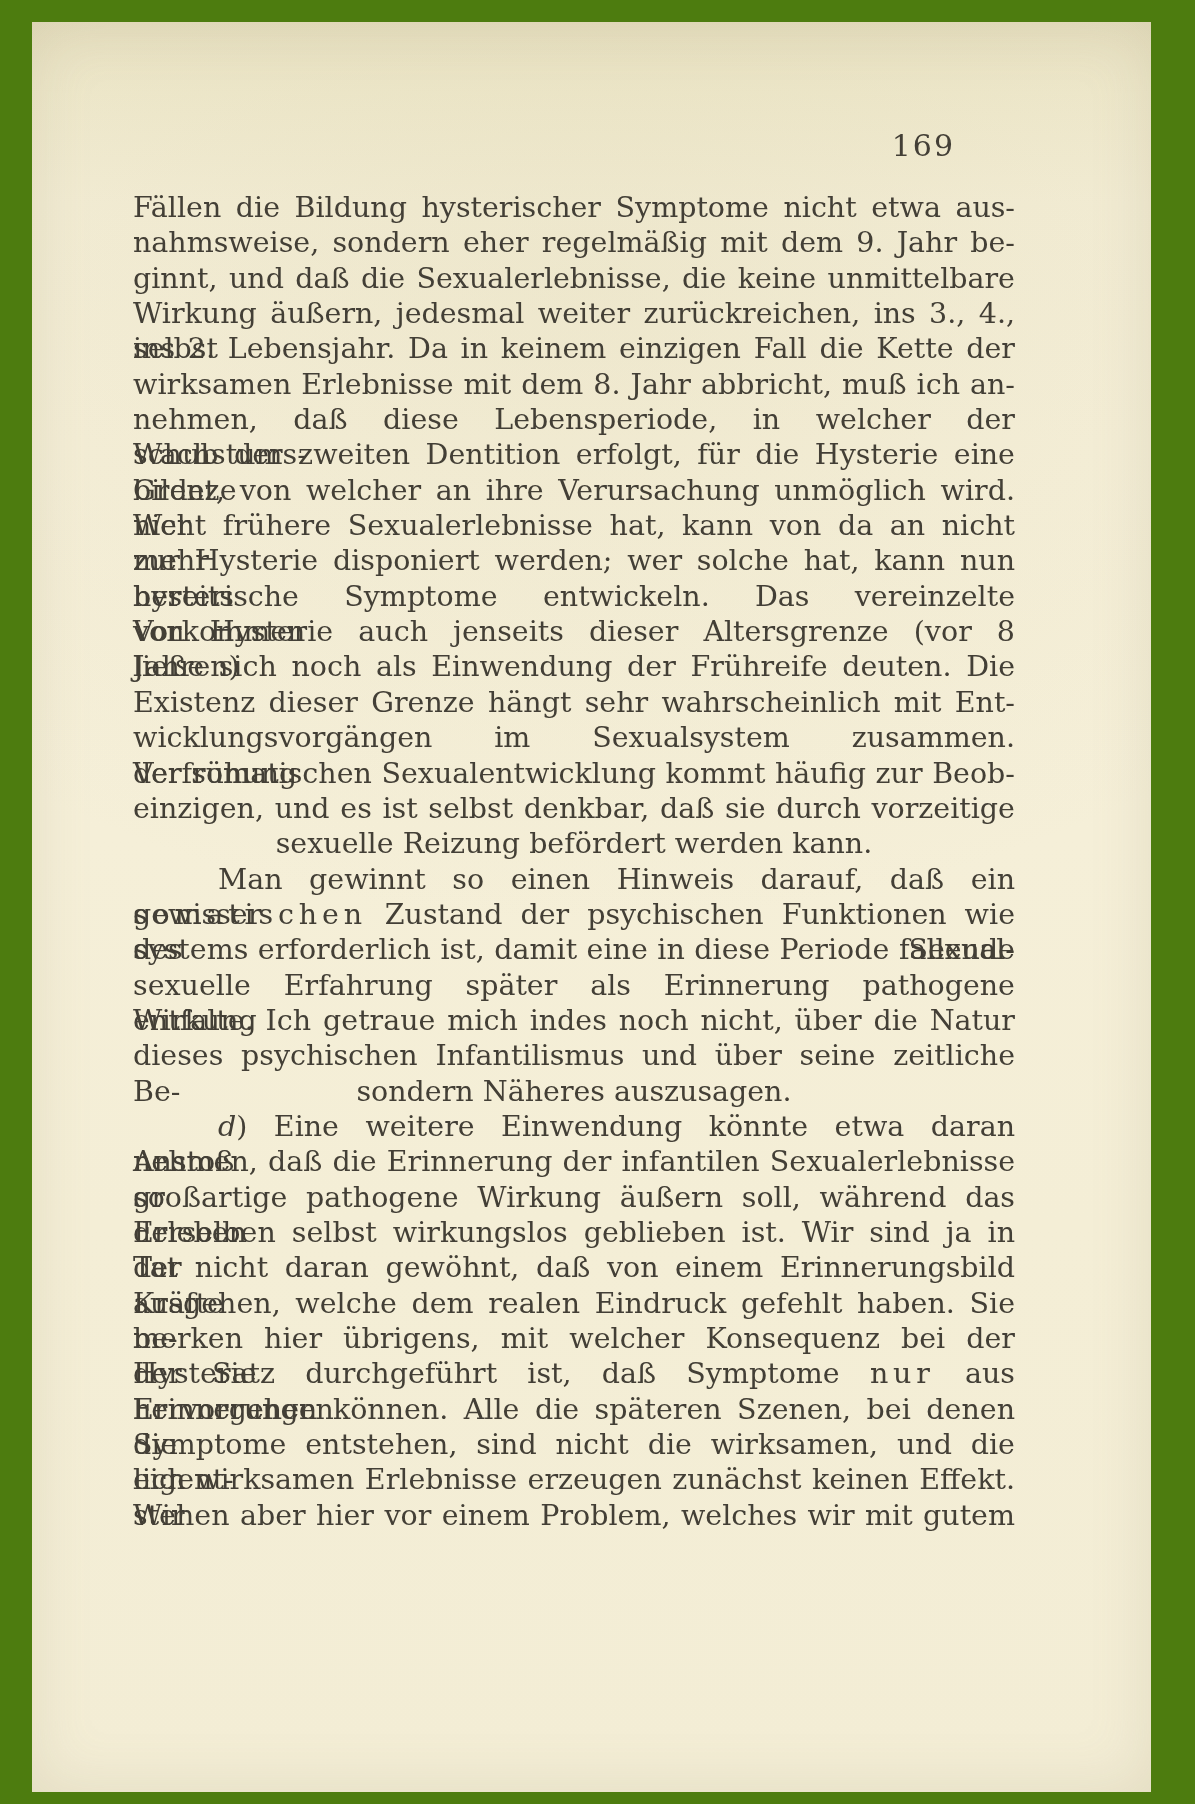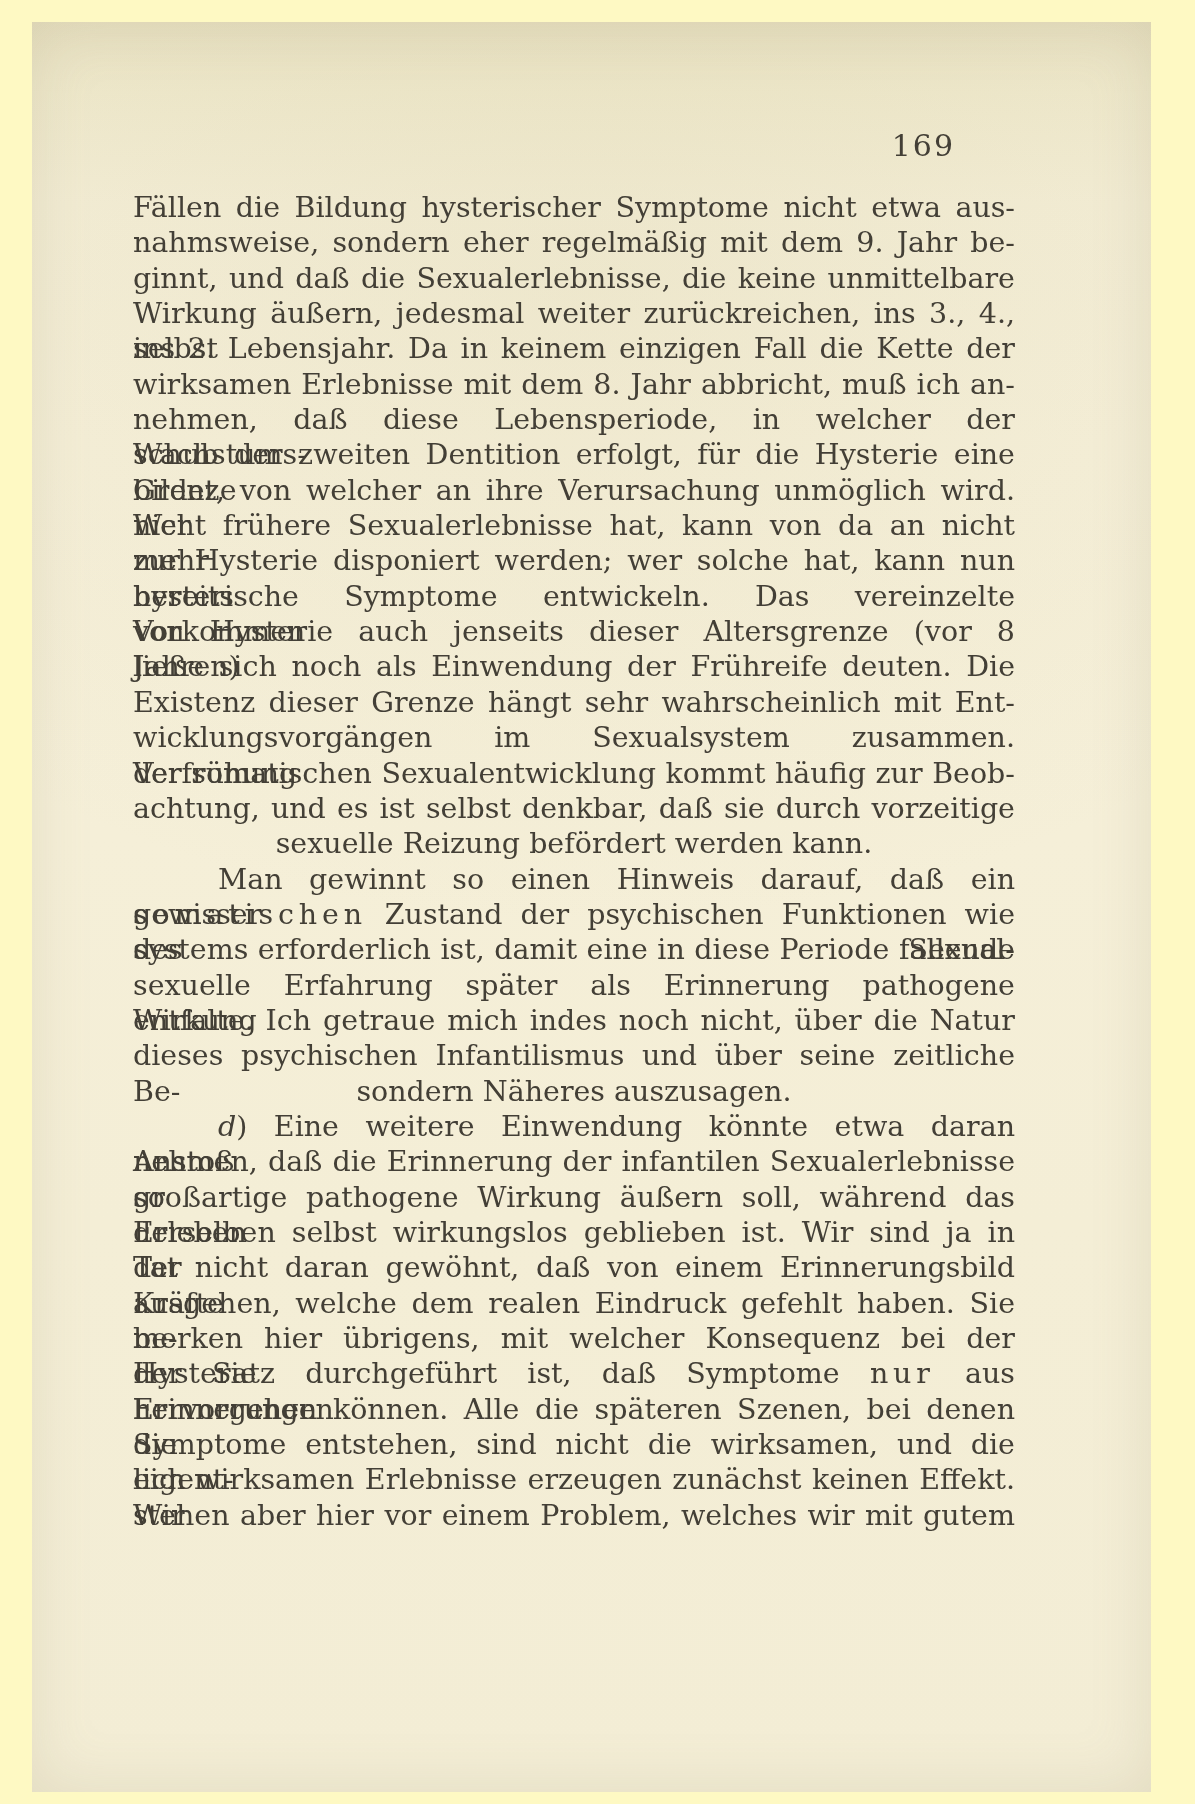--- a/index.html
+++ b/index.html
@@ -8,21 +8,21 @@
     background: #ffffff;
     width: 1195px;
     height: 1804px;
     overflow: hidden;
     font-family: "DejaVu Serif", "Liberation Serif", serif;
   }
   .scan-bg {
     position: relative;
     width: 1195px;
     height: 1804px;
-    background: #fef9c3;
+    background: #4d7c0f;
   }
   .paper {
     position: absolute;
     left: 32px;
     top: 22px;
     width: 1119px;
     height: 1770px;
     background:
       radial-gradient(ellipse 140% 60% at 50% 15%, rgba(205,196,150,0.18), rgba(205,196,150,0) 60%),
       linear-gradient(180deg, #e9e2c4 0px, #efe9cd 70px, #f4eed7 180px, #f6f0da 420px, #f4eed6 1200px, #f3edd5 100%);
@@ -82,21 +82,21 @@
         <div class="line just"><span class="seg-normal">schub der zweiten Dentition erfolgt, für die Hysterie eine Grenze</span></div>
         <div class="line just"><span class="seg-normal">bildet, von welcher an ihre Verursachung unmöglich wird. Wer</span></div>
         <div class="line just"><span class="seg-normal">nicht frühere Sexualerlebnisse hat, kann von da an nicht mehr</span></div>
         <div class="line just"><span class="seg-normal">zur Hysterie disponiert werden; wer solche hat, kann nun bereits</span></div>
         <div class="line just"><span class="seg-normal">hysterische Symptome entwickeln. Das vereinzelte Vorkommen</span></div>
         <div class="line just"><span class="seg-normal">von Hysterie auch jenseits dieser Altersgrenze (vor 8 Jahren)</span></div>
         <div class="line just"><span class="seg-normal">ließe sich noch als Einwendung der Frühreife deuten. Die</span></div>
         <div class="line just"><span class="seg-normal">Existenz dieser Grenze hängt sehr wahrscheinlich mit Ent-</span></div>
         <div class="line just"><span class="seg-normal">wicklungsvorgängen im Sexualsystem zusammen. Verfrühung</span></div>
         <div class="line just"><span class="seg-normal">der somatischen Sexualentwicklung kommt häufig zur Beob-</span></div>
-        <div class="line just"><span class="seg-normal">achtung, und es ist selbst denkbar, daß sie durch vorzeitige</span></div>
+        <div class="line just"><span class="seg-normal">einzigen, und es ist selbst denkbar, daß sie durch vorzeitige</span></div>
         <div class="line"><span class="seg-normal">sexuelle Reizung befördert werden kann.</span></div>
         <div class="line just ind"><span class="seg-normal">Man gewinnt so einen Hinweis darauf, daß ein gewisser</span></div>
         <div class="line just"><span class="seg-spaced">somatischen</span><span class="seg-normal"> Zustand der psychischen Funktionen wie des Sexual-</span></div>
         <div class="line just"><span class="seg-normal">systems erforderlich ist, damit eine in diese Periode fallende</span></div>
         <div class="line just"><span class="seg-normal">sexuelle Erfahrung später als Erinnerung pathogene Wirkung</span></div>
         <div class="line just"><span class="seg-normal">entfalte. Ich getraue mich indes noch nicht, über die Natur</span></div>
         <div class="line just"><span class="seg-normal">dieses psychischen Infantilismus und über seine zeitliche Be-</span></div>
         <div class="line"><span class="seg-normal">sondern Näheres auszusagen.</span></div>
         <div class="line just ind"><span class="seg-italic">d</span><span class="seg-normal">) Eine weitere Einwendung könnte etwa daran Anstoß</span></div>
         <div class="line just"><span class="seg-normal">nehmen, daß die Erinnerung der infantilen Sexualerlebnisse so</span></div>

